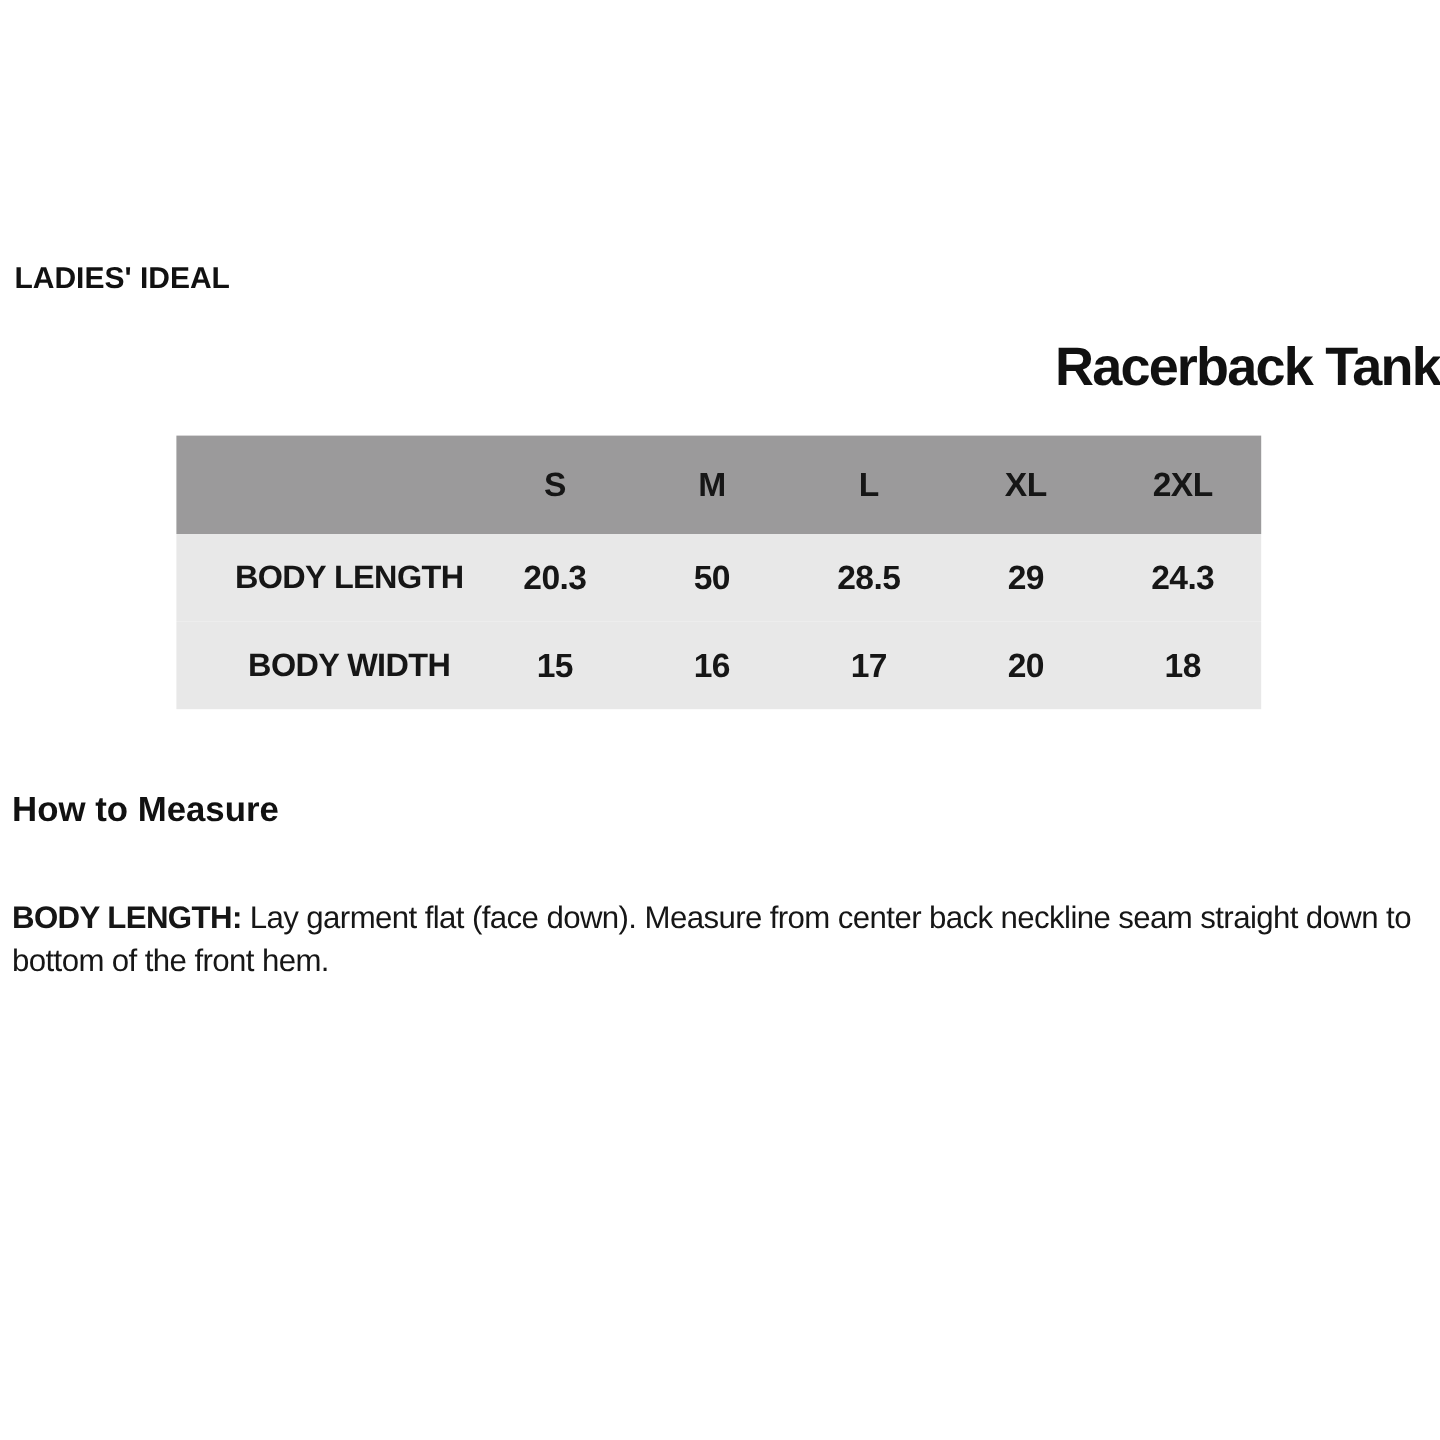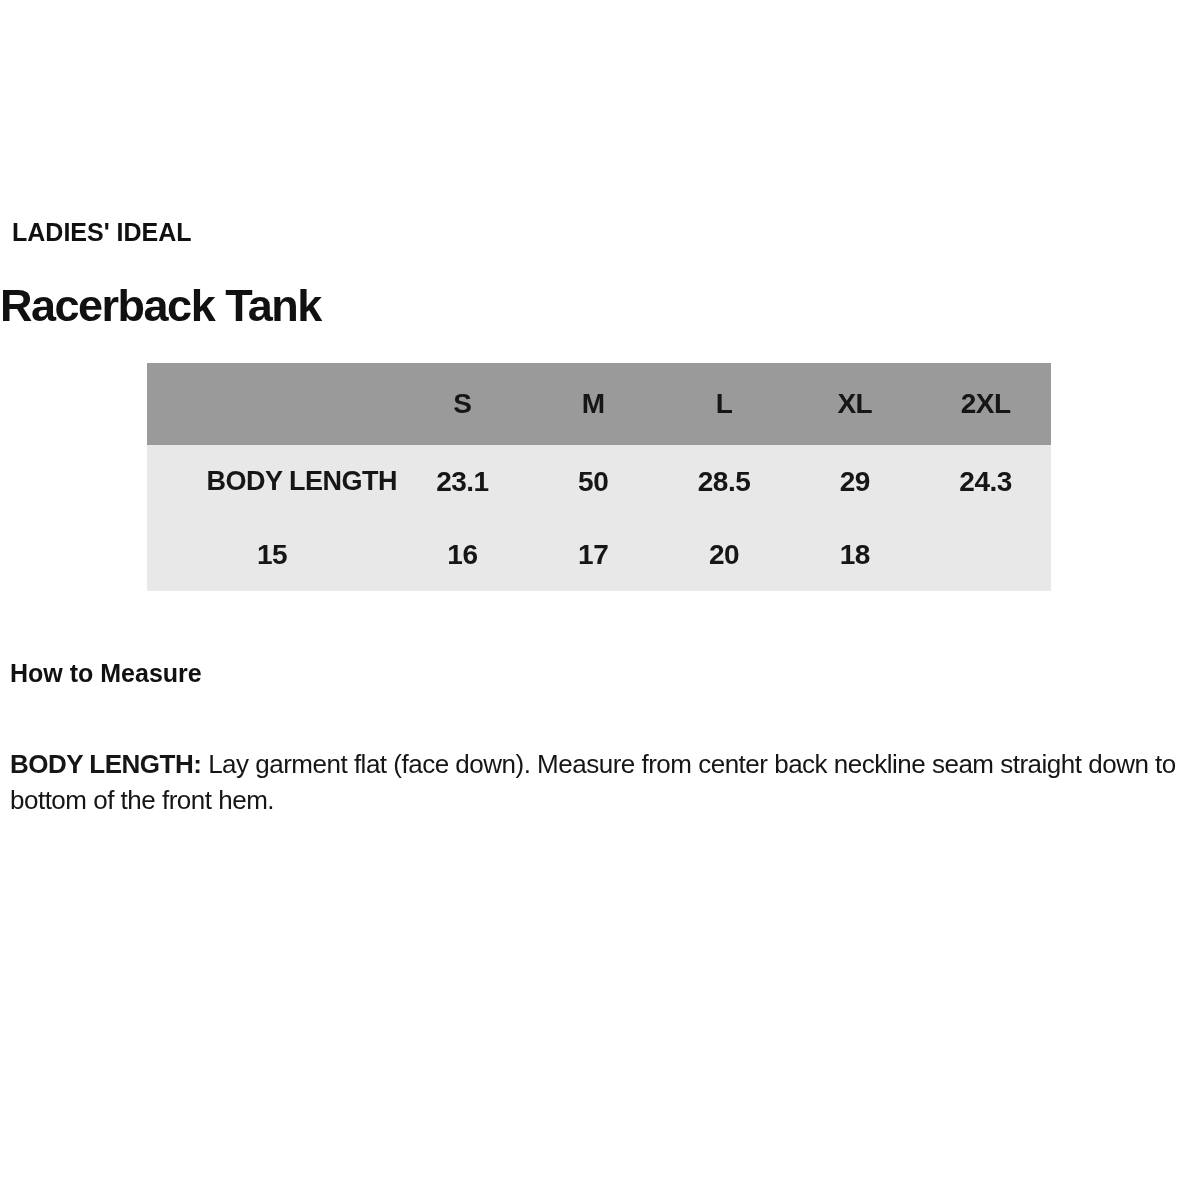--- a/index.html
+++ b/index.html
@@ -29,21 +29,21 @@
     left: 16px;
     top: 279px;
     font-size: 25px;
     font-weight: 700;
   }
   .product-name {
     position: absolute;
     left: 0;
     top: 264px;
     width: 1200px;
-    text-align: left;
+    text-align: right;
     font-size: 45px;
     font-weight: 700;
     letter-spacing: -1.5px;
   }
 
   
   .spec-table {
     position: absolute;
     left: 147px;
     top: 347px;
@@ -63,31 +63,31 @@
     background: #e8e8e8;
   }
   .cell {
     text-align: center;
     font-size: 28px;
     font-weight: 700;
     color: #161616;
     letter-spacing: -0.5px;
   }
   .label-cell {
-    text-align: right;
+    text-align: center;
     padding-left: 38px;
     font-size: 27px;
   }
 
   
   .htm-heading {
     position: absolute;
     left: 10px;
     top: 643px;
-    font-size: 25px;
+    font-size: 29px;
     font-weight: 700;
   }
   .instructions {
     position: absolute;
     left: 10px;
     top: 730px;
     width: 1185px;
   }
   .instruction {
     font-size: 26px;
@@ -113,28 +113,29 @@
       <div class="cell label-cell"></div>
       <div class="cell">S</div>
       <div class="cell">M</div>
       <div class="cell">L</div>
       <div class="cell">XL</div>
       <div class="cell">2XL</div>
     </div>
 
     <div class="t-row t-body-row">
       <div class="cell label-cell">BODY LENGTH</div>
-      <div class="cell">23.1</div>
+      <div class="cell">20.3</div>
       <div class="cell">50</div>
       <div class="cell">28.5</div>
       <div class="cell">29</div>
       <div class="cell">24.3</div>
     </div>
 
     <div class="t-row t-body-row">
+      <div class="cell label-cell">BODY WIDTH</div>
       <div class="cell">15</div>
       <div class="cell">16</div>
       <div class="cell">17</div>
       <div class="cell">20</div>
       <div class="cell">18</div>
     </div>
   </div>
 
   <div class="htm-heading">How to Measure</div>
 

